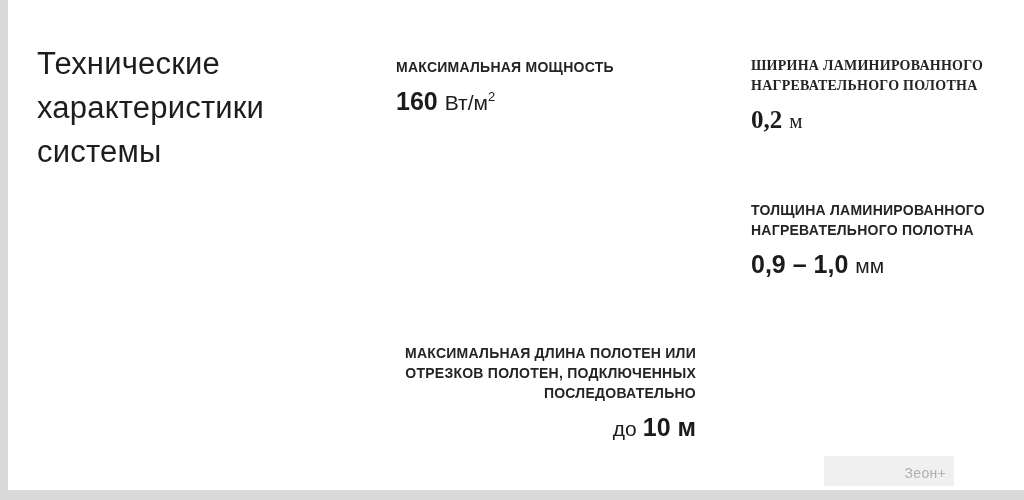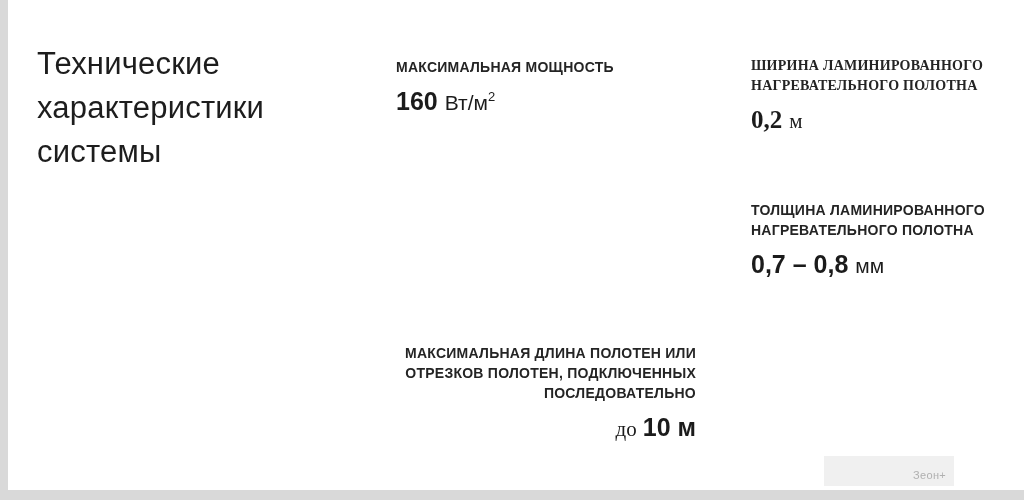--- a/index.html
+++ b/index.html
@@ -74,21 +74,20 @@
   }
   .spec-value .unit {
     font-weight: 400;
     font-size: 21px;
     margin-left: 7px;
   }
   .spec-value .pre {
     font-weight: 400;
     font-size: 21px;
     margin-right: 6px;
-    font-family: Liberation Serif, serif;
   }
   .sup {
     font-size: 13px;
     vertical-align: super;
     line-height: 0;
   }
   
   #spec-power      { left: 396px; top: 58px;  width: 300px; }
   #spec-temp       { left: 396px; top: 201px; width: 300px; }
   #spec-length     { left: 396px; top: 344px; width: 300px; text-align: right; }
@@ -100,21 +99,21 @@
     right: 14px;
     bottom: 14px;
     width: 130px;
     height: 30px;
     background: #f0f0f0;
   }
   .watermark-text {
     position: absolute;
     right: 22px;
     bottom: 19px;
-    font-size: 11px;
+    font-size: 14px;
     color: #b0b0b0;
     letter-spacing: 0.3px;
     margin-top: 36px;
   }
 </style>
 </head>
 <body>
 
 <div class="slide">
 
@@ -141,20 +140,20 @@
   <div class="spec" id="spec-width">
     <div class="spec-label">ШИРИНА ЛАМИНИРОВАННОГО НАГРЕВАТЕЛЬНОГО ПОЛОТНА</div>
     <div class="spec-value">
       <span class="num">0,2</span><span class="unit">м</span>
     </div>
   </div>
 
   <div class="spec" id="spec-thickness">
     <div class="spec-label">ТОЛЩИНА ЛАМИНИРОВАННОГО НАГРЕВАТЕЛЬНОГО ПОЛОТНА</div>
     <div class="spec-value">
-      <span class="num">0,7 – 0,8</span><span class="unit">мм</span>
+      <span class="num">0,9 – 1,0</span><span class="unit">мм</span>
     </div>
   </div>
 
   <div class="watermark-box"></div>
   <div class="watermark-text">Зеон+</div>
 
 </div>
 
 </body></html>

